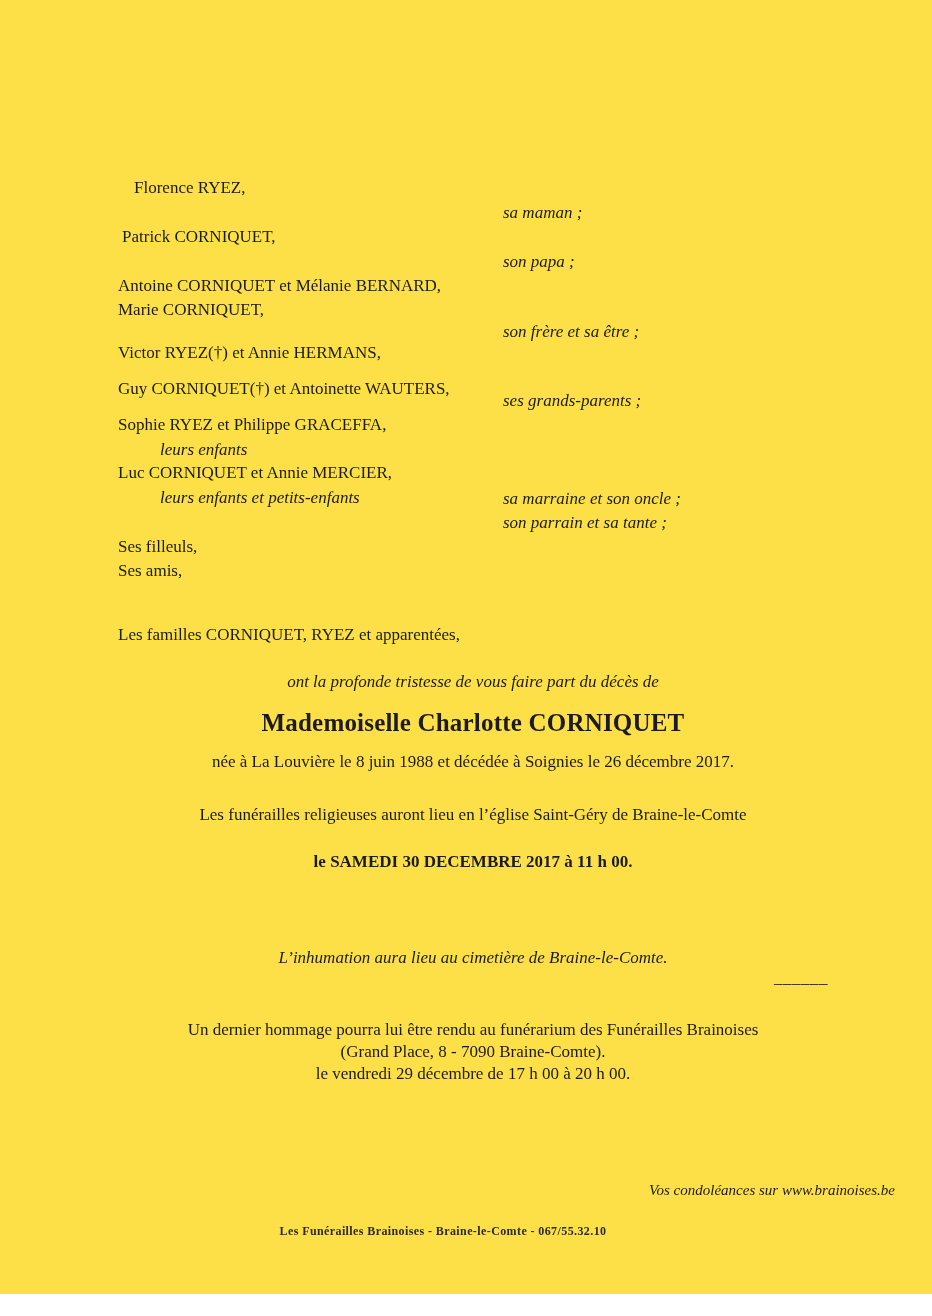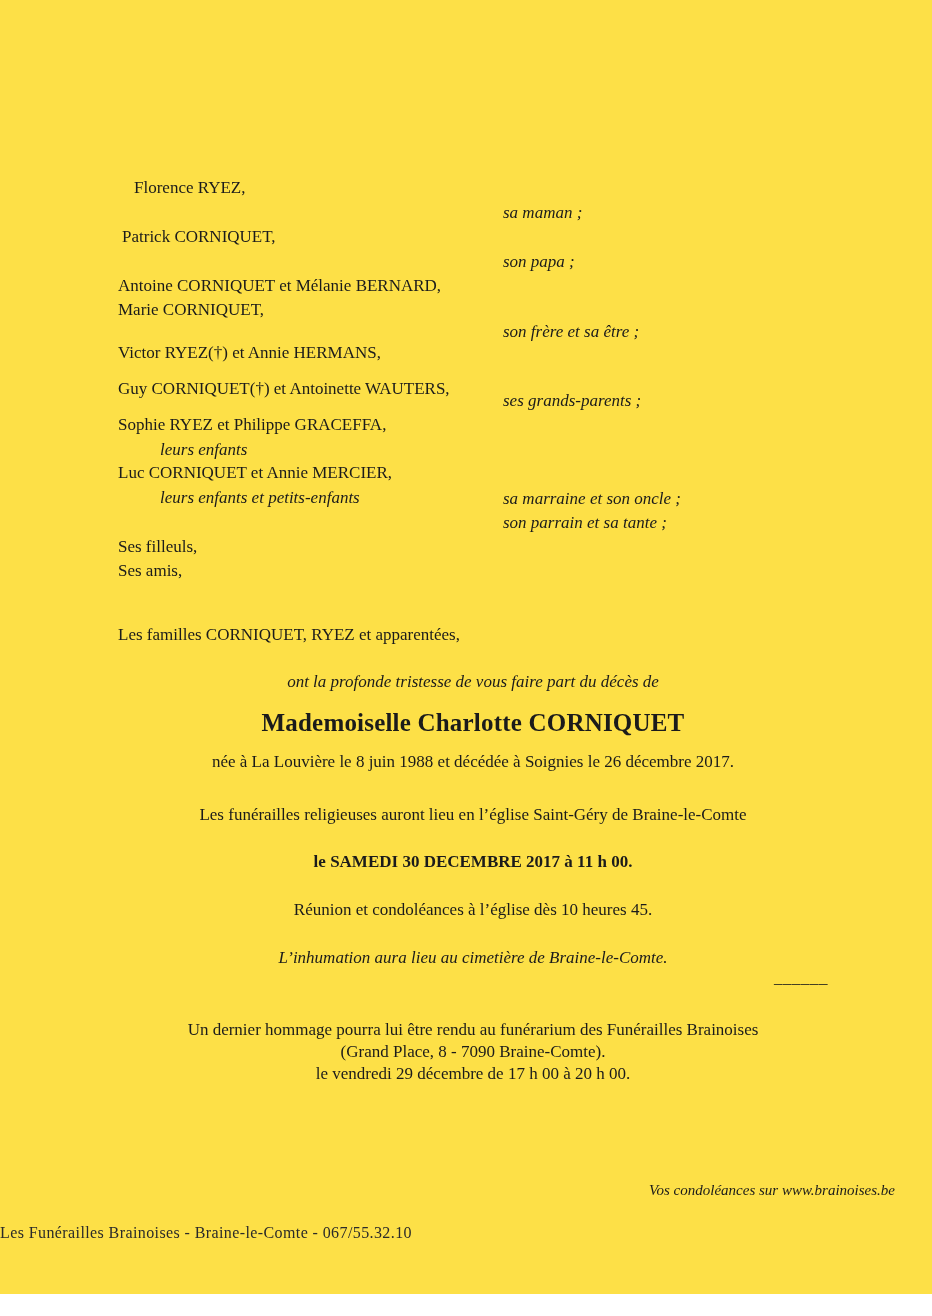--- a/index.html
+++ b/index.html
@@ -39,22 +39,23 @@
   }
   .condolences-line {
     font-size: 15px;
     font-style: italic;
     right: 55px;
     text-align: right;
   }
   .footer-line {
     left: 0;
     width: 886px;
-    font-size: 16px;
-    font-weight: normal;
+    text-align: center;
+    font-size: 12px;
+    font-weight: bold;
     letter-spacing: 0.4px;
     color: #2a2a2a;
   }
   .separator-line {
     letter-spacing: 0.5px;
   }
 </style>
 </head>
 <body>
 
@@ -86,21 +87,20 @@
   <div class="line" style="left:118px; top:562px;">Ses amis,</div>
 
   <div class="line centered italic" style="top:673px;">ont la profonde tristesse de vous faire part du décès de</div>
 
   <div class="line" style="left:118px; top:626px;">Les familles CORNIQUET, RYEZ et apparentées,</div>
   <div class="line centered title-line" style="top:710px;">Mademoiselle Charlotte CORNIQUET</div>
   <div class="line centered" style="top:753px;">née à La Louvière le 8 juin 1988 et décédée à Soignies le 26 décembre 2017.</div>
 
   <div class="line centered" style="top:806px;">Les funérailles religieuses auront lieu en l’église Saint-Géry de Braine-le-Comte</div>
   <div class="line centered bold" style="top:853px;">le SAMEDI 30 DECEMBRE 2017 à 11 h 00.</div>
-  <div class="line centered" style="top:901px;">Réunion et condoléances à l’église dès 10 heures 45.</div>
   <div class="line centered italic" style="top:949px;">L’inhumation aura lieu au cimetière de Braine-le-Comte.</div>
 
   <div class="line centered separator-line" style="top:969px;text-align:right;">______</div>
 
   <div class="line centered" style="top:1021px;">Un dernier hommage pourra lui être rendu au funérarium des Funérailles Brainoises</div>
   <div class="line centered" style="top:1043px;">(Grand Place, 8 - 7090 Braine-Comte).</div>
   <div class="line centered" style="top:1065px;text-align:center;">le vendredi 29 décembre de 17 h 00 à 20 h 00.</div>
 
   <div class="line condolences-line" style="top:1183px;">Vos condoléances sur www.brainoises.be</div>
   <div class="line footer-line" style="top:1225px;">Les Funérailles Brainoises - Braine-le-Comte - 067/55.32.10</div>

